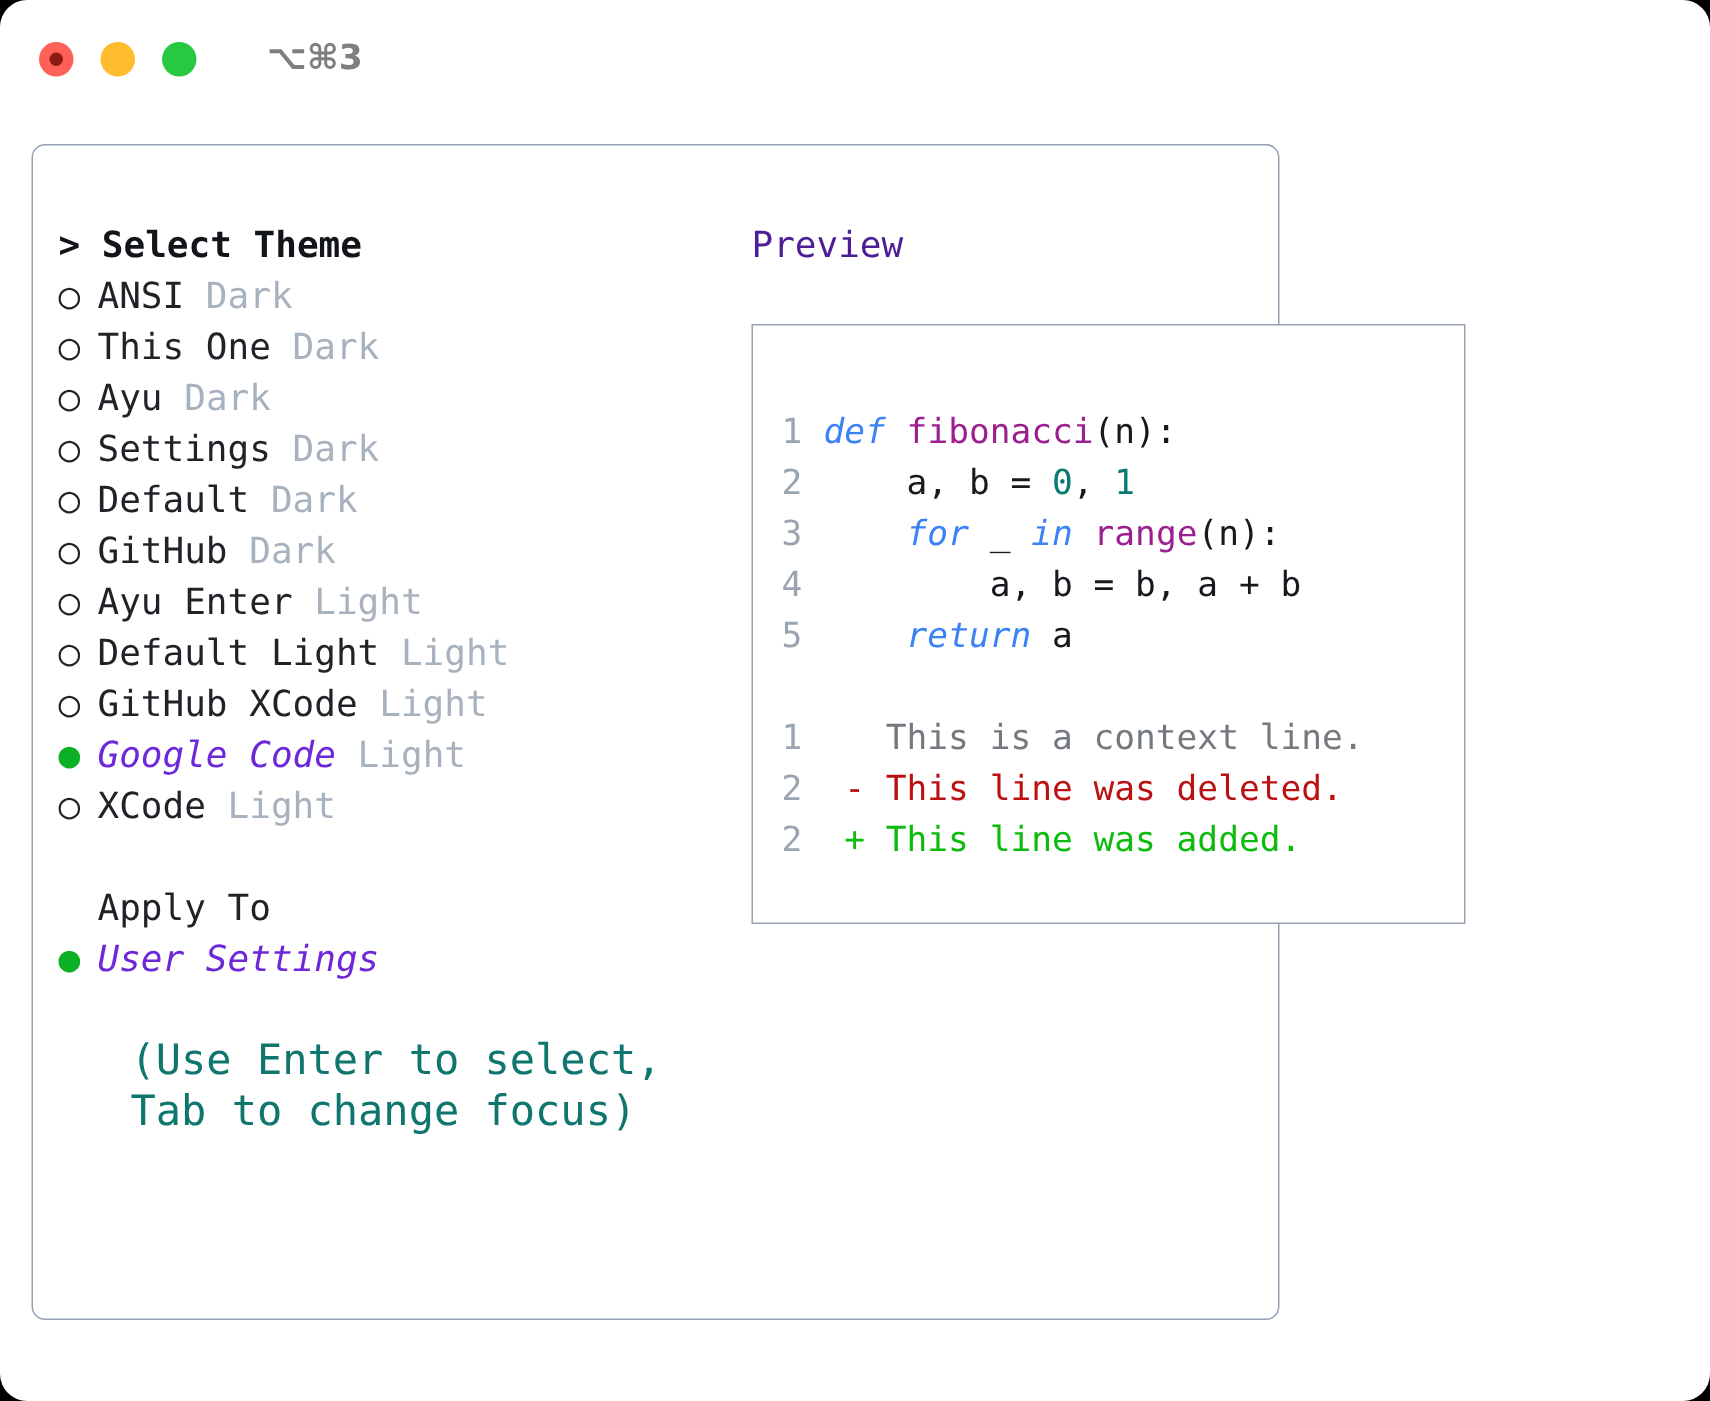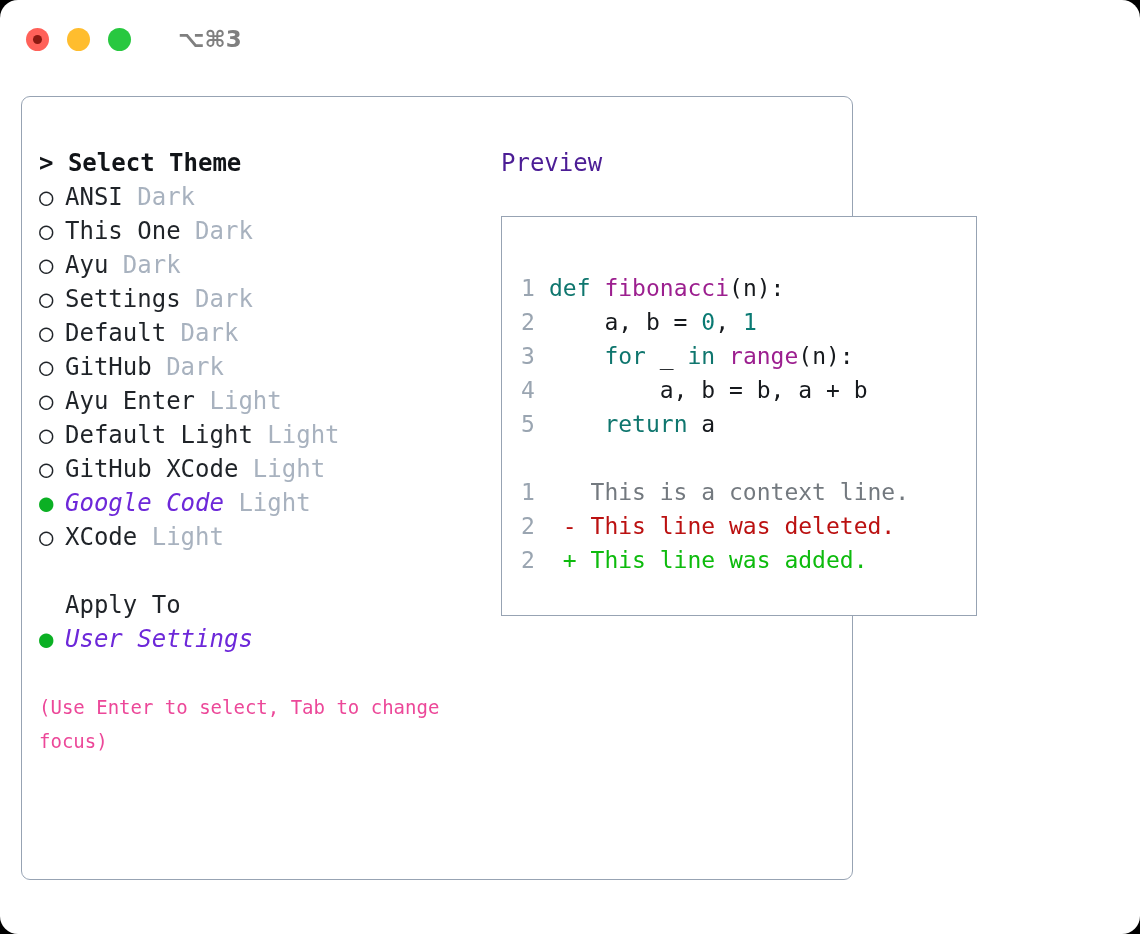--- a/index.html
+++ b/index.html
@@ -114,24 +114,25 @@
     width: 26px;
     color: #1f2328;
   }
   .marker.sel { color: #0bb024; }
   .opt-row.selected .label { color: #6d28d9; font-style: italic; }
   .label { color: #1f2328; }
   .suffix { color: #a8b2bf; }
   .spacer-row { height: 34px; }
   .hint {
     margin-top: 34px;
-    font-size: 19px;
-    line-height: 34px;
-    color: #ec4899;
+    font-size: 28px;
+    line-height: 34px;
+    color: #0f766e;
     width: 408px;
+    margin-left: 48px;
   }
 
   
   .right-col {
     position: absolute;
     left: 479px;
     top: 49px;
     width: 490px;
   }
   .preview-title {
@@ -155,21 +156,21 @@
     top: 54px;
     font-size: 23px;
     line-height: 34px;
     white-space: pre;
   }
   .ln {
     display: inline-block;
     width: 28px;
     color: #9aa5b1;
   }
-  .kw   { color: #0f766e; }
+  .kw   { color: #3b82f6; font-style: italic; }
   .fn   { color: #9c1f8f; }
   .num  { color: #0a7a73; }
   .pln  { color: #16191d; }
   .blank-line { height: 34px; }
   .ctx  { color: #73797f; }
   .del  { color: #bb1111; }
   .add  { color: #0dbb0d; }
 </style>
 </head>
 <body>

